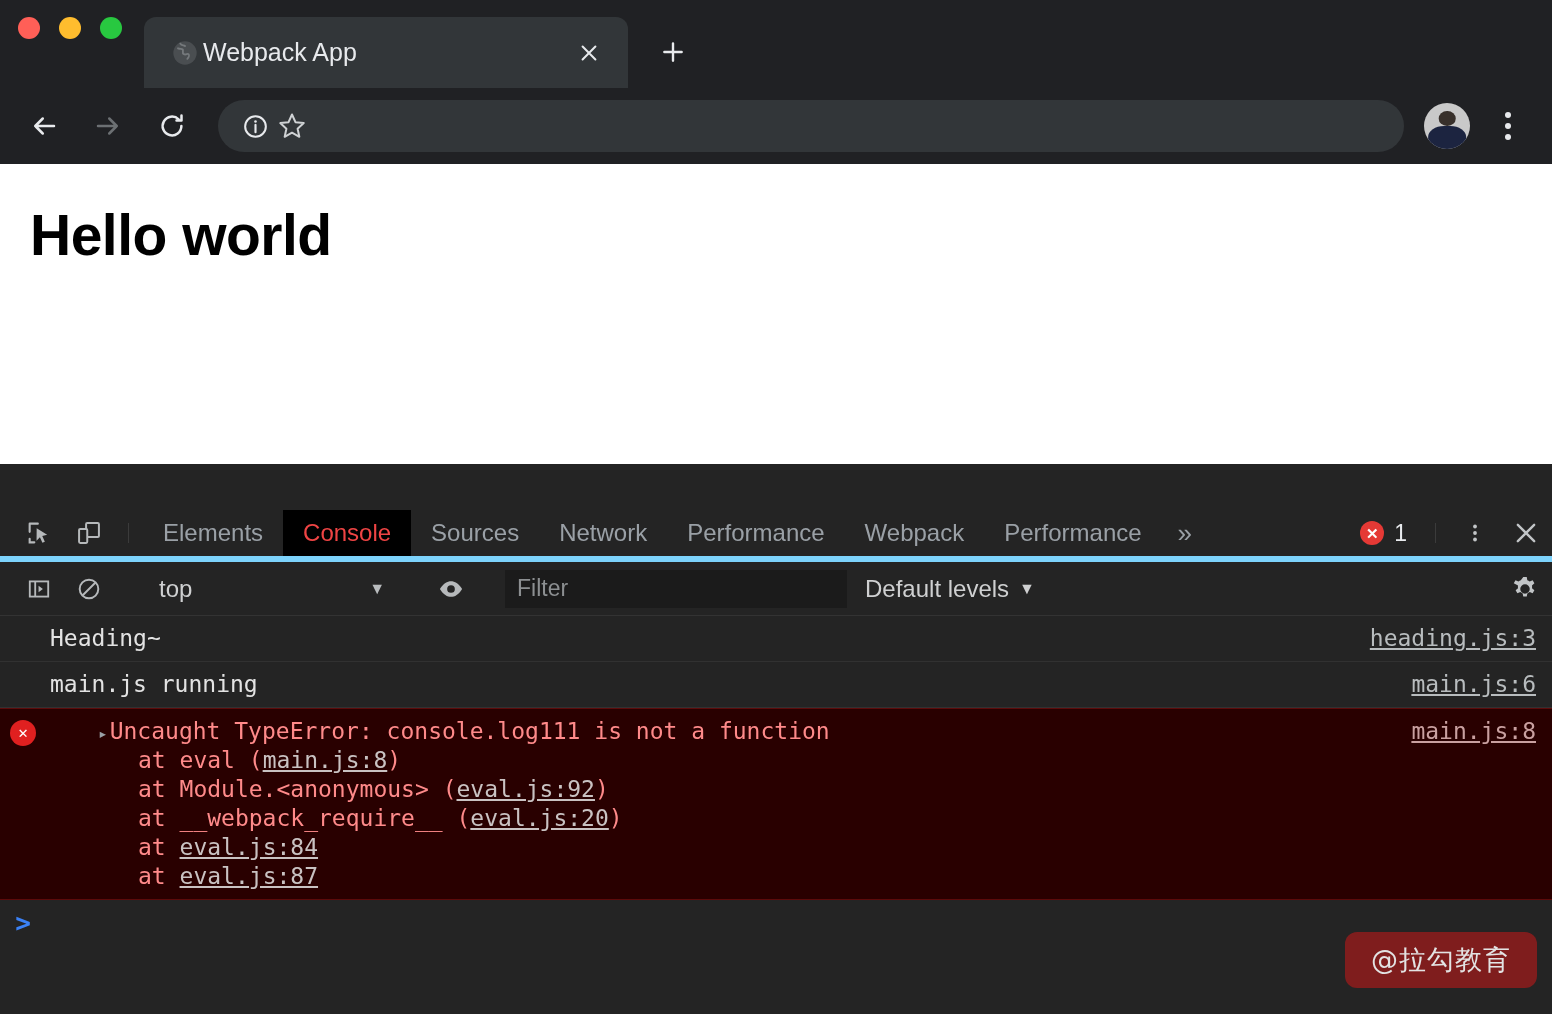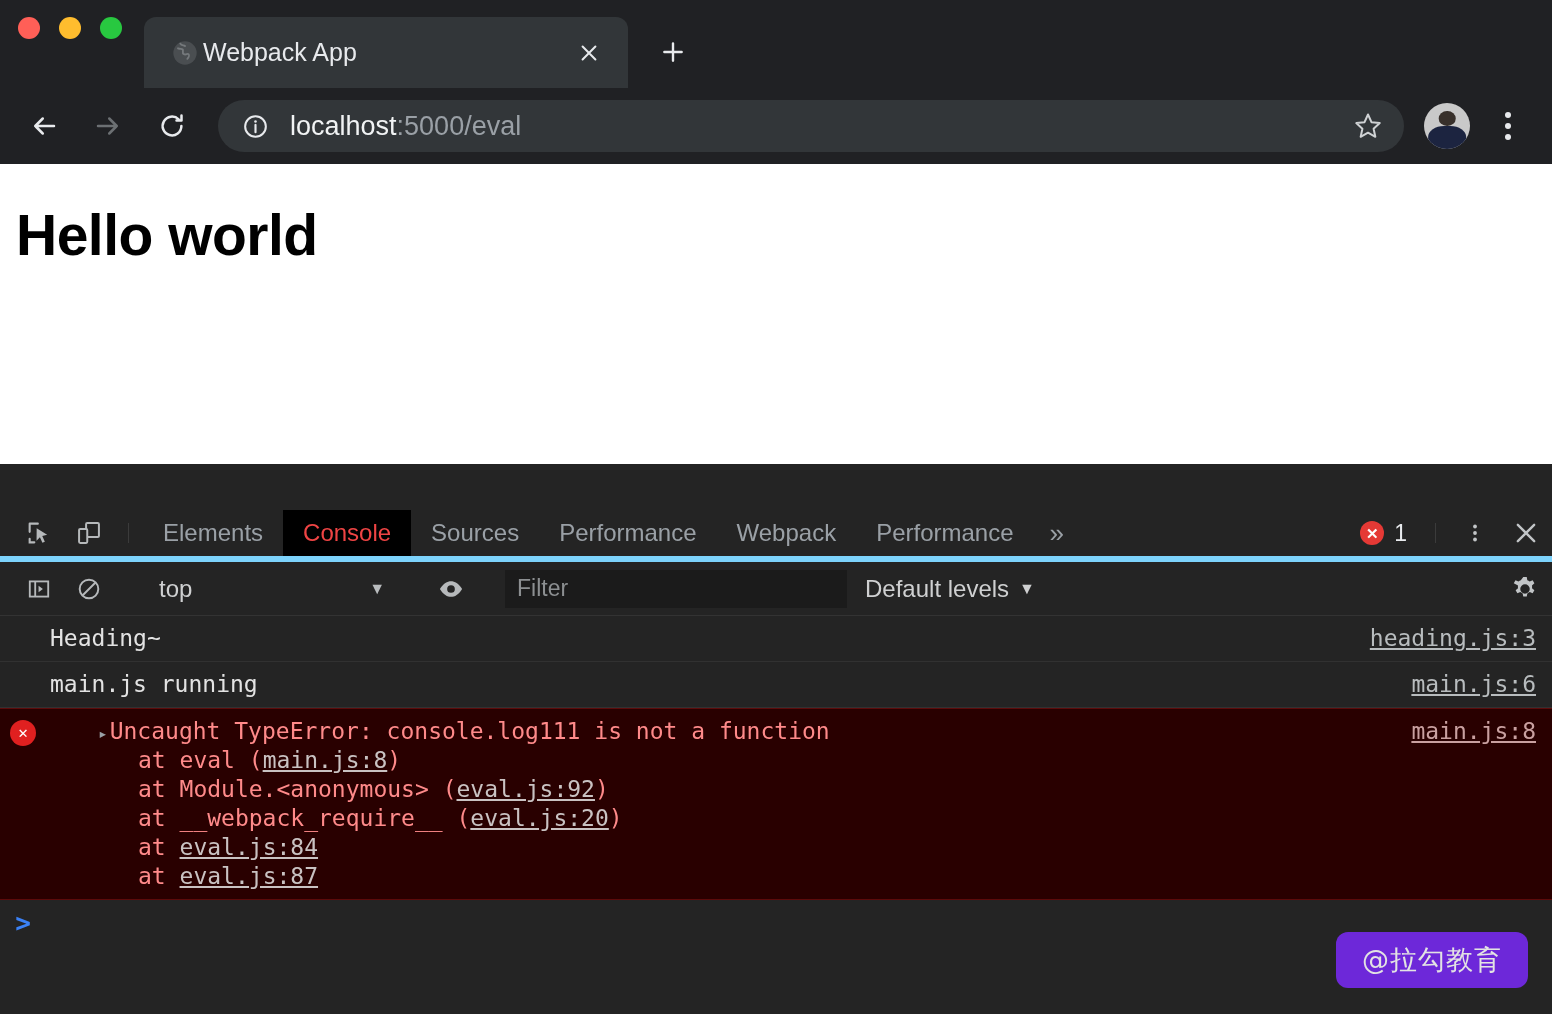--- a/index.html
+++ b/index.html
@@ -151,20 +151,21 @@
     background:#ffffff;
     height:300px;
     padding:40px 0 0 16px;
   }
   .page-h1 {
     font-size:57px;
     font-weight:bold;
     color:#000000;
     letter-spacing:-0.5px;
     line-height:1.1;
+    margin-left:14px;
   }
 
   
   .devtools {
     background:#242424;
     height:550px;
     display:flex;
     flex-direction:column;
     position:relative;
   }
@@ -344,23 +345,23 @@
     text-align:center;
     color:#3b82f6;
     font-size:26px;
     font-weight:bold;
     line-height:1;
   }
   .prompt-input { flex:1 1 auto; min-height:26px; }
 
   .watermark {
     position:absolute;
-    right:24px;
+    right:15px;
     bottom:26px;
-    background:#6d28d9;
+    background:#7f1d1d;
     color:#e3e3e3;
     font-size:27px;
     padding:10px 26px;
     border-radius:12px;
     font-family:"DejaVu Sans", sans-serif;
     letter-spacing:1px;
   }
 </style>
 </head>
 <body>
@@ -415,21 +416,20 @@
     </div>
 
     <div class="omnibox">
       <span class="omni-info">
         <svg width="27" height="27" viewBox="0 0 24 24">
           <circle cx="12" cy="12" r="9.2" stroke="#e8eaed" stroke-width="1.8" fill="none"></circle>
           <circle cx="12" cy="7.6" r="1.15" fill="#e8eaed"></circle>
           <path d="M12 10.6 V17" stroke="#e8eaed" stroke-width="1.9" stroke-linecap="round"></path>
         </svg>
       </span>
-      <span class="omni-url"><span class="host">localhost</span><span>:5000/eval</span></span>
       <span class="omni-star">
         <svg width="32" height="32" viewBox="0 0 24 24">
           <path d="M12 3.4 L14.6 9.1 L20.8 9.8 L16.2 14 L17.5 20.1 L12 17 L6.5 20.1 L7.8 14 L3.2 9.8 L9.4 9.1 Z" stroke="#cfd2d4" stroke-width="1.5" fill="none" stroke-linejoin="round"></path>
         </svg>
       </span>
     </div>
 
     <div class="avatar">
       <span class="av-head"></span>
       <span class="av-body"></span>
@@ -460,20 +460,21 @@
       <svg width="28" height="28" viewBox="0 0 24 24">
         <rect x="9.5" y="3.5" width="11" height="12" rx="1" stroke="#b6b9bb" stroke-width="1.7" fill="none"></rect>
         <rect x="3.5" y="8.5" width="7" height="12" rx="1" stroke="#b6b9bb" stroke-width="1.7" fill="#242424"></rect>
       </svg>
     </div>
     <div class="dt-sep"></div>
 
     <div class="dt-tab">Elements</div>
     <div class="dt-tab active">Console</div>
     <div class="dt-tab">Sources</div>
+    <div class="dt-tab">Network</div>
     <div class="dt-tab">Performance</div>
     <div class="dt-tab">Webpack</div>
     <div class="dt-tab">Performance</div>
     <div class="dt-more">»</div>
 
     <div class="dt-spacer"></div>
 
     <div class="dt-errcount">
       <span class="err-dot">✕</span>
       <span class="err-num">1</span>

